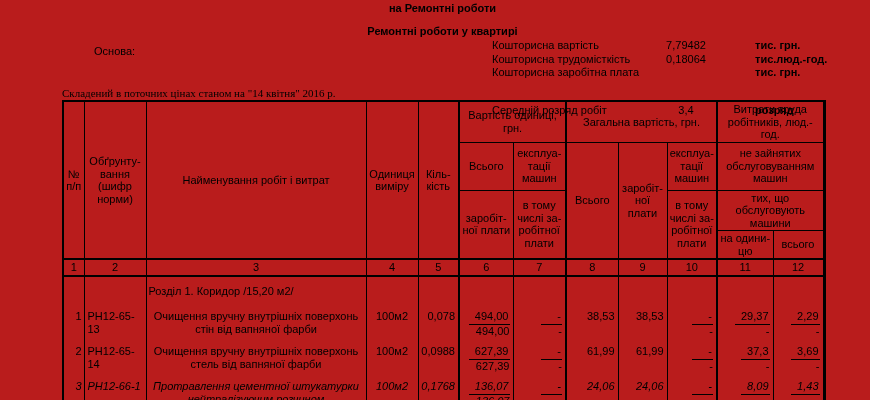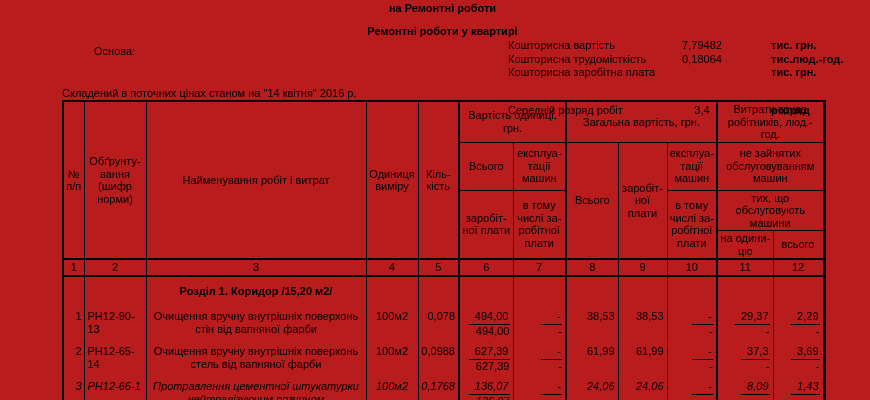--- a/index.html
+++ b/index.html
@@ -4,21 +4,21 @@
 <style>
   html,body { margin:0; padding:0; background:#fff; }
   #page {
     position:relative; width:870px; height:400px; overflow:hidden;
     background:#b91c1c; color:#000;
     font-family:"Liberation Sans", sans-serif; font-size:11px; line-height:13px;
   }
   .abs { position:absolute; }
   #title-block { left:62px; top:2px; width:761px; text-align:center; font-weight:bold; }
   #title-line2 { margin-top:10px; }
-  .meta-row { position:absolute; left:508px; width:330px; height:13px; }
+  .meta-row { position:absolute; left:492px; width:330px; height:13px; }
   .meta-row .lbl { position:absolute; left:0; white-space:nowrap; }
   .meta-row .val { position:absolute; left:130px; width:128px; text-align:center; }
   .meta-row .unit { position:absolute; left:263px; white-space:nowrap;font-weight:bold; }
 
   
   #est-table {
     position:absolute; left:62px; top:100px; width:761px;
     border-collapse:collapse; table-layout:fixed;
     font-size:11px; line-height:12.5px;
     border-top:2px solid #000;
@@ -32,21 +32,21 @@
     text-align:center; height:15px; padding:0;
   }
   #est-table tbody td {
     border-left:1px solid #000; border-right:1px solid #000;
     border-top:0; border-bottom:0;
     vertical-align:top; padding:2px 2px 0 2px; overflow:hidden;
   }
   #est-table .bl2 { border-left:2px solid #000 !important; }
   #est-table .br3 { border-right:3px solid #000 !important; }
   .section-row { height:32px; }
-  .section-row .c-section { text-align:center; font-weight:bold; padding-top:8px !important; }
+  .section-row .c-section { font-weight:normal; padding-top:8px !important; }
   .body-row { height:35px; }
   .body-row.italic { font-style:italic; }
   .c-num  { text-align:right; }
   .c-code { text-align:left; padding-left:3px !important; }
   .c-name { text-align:center; padding-left:4px !important; padding-right:4px !important; }
   .c-unit { text-align:center; }
   .c-qty  { text-align:right; padding-right:3px !important; }
   .c-val  { text-align:right; padding-right:3px !important; }
   .vline  { white-space:nowrap; }
   .uval {
@@ -79,21 +79,21 @@
   <div class="meta-row" style="top:66px;">
     <span class="lbl">Кошторисна заробітна плата</span>
     <span class="unit">тис. грн.</span>
   </div>
   <div class="meta-row" style="top:80px;margin-top:24px;">
     <span class="lbl">Середній розряд робіт</span>
     <span class="val">3,4</span>
     <span class="unit">розряд</span>
   </div>
 
-  <div class="abs" style="left:62px; top:87px;">Складений в поточних цінах станом на "14 квітня" 2016 р.</div>
+  <div class="abs" style="left:62px; top:87px;font-family:Liberation Serif, serif;">Складений в поточних цінах станом на "14 квітня" 2016 р.</div>
 
   <table id="est-table">
     <colgroup>
       <col style="width:21px">
         <col style="width:62px">
         <col style="width:220px">
       <col style="width:52px">
         <col style="width:41px">
         <col style="width:54px">
       <col style="width:53px">
@@ -182,21 +182,21 @@
         <td class="bl2"></td>
         <td></td>
         <td class="bl2"></td>
         <td></td>
         <td></td>
         <td class="bl2"></td>
         <td class="br3"></td>
       </tr>
     <tr class="body-row">
           <td class="c-num bl2">1</td>
-          <td class="c-code">РН12-90-13</td>
+          <td class="c-code">РН12-65-13</td>
           <td class="c-name">Очищення вручну внутрішніх поверхонь стін від вапняної фарби</td>
           <td class="c-unit">100м2</td>
           <td class="c-qty">0,078</td>
           <td class="c-val bl2">
             <div class="vline"><span class="uval">494,00</span></div>
             <div class="vline">494,00</div>
           </td>
           <td class="c-val">
             <div class="vline"><span class="uval">-</span></div>
             <div class="vline">-</div>

